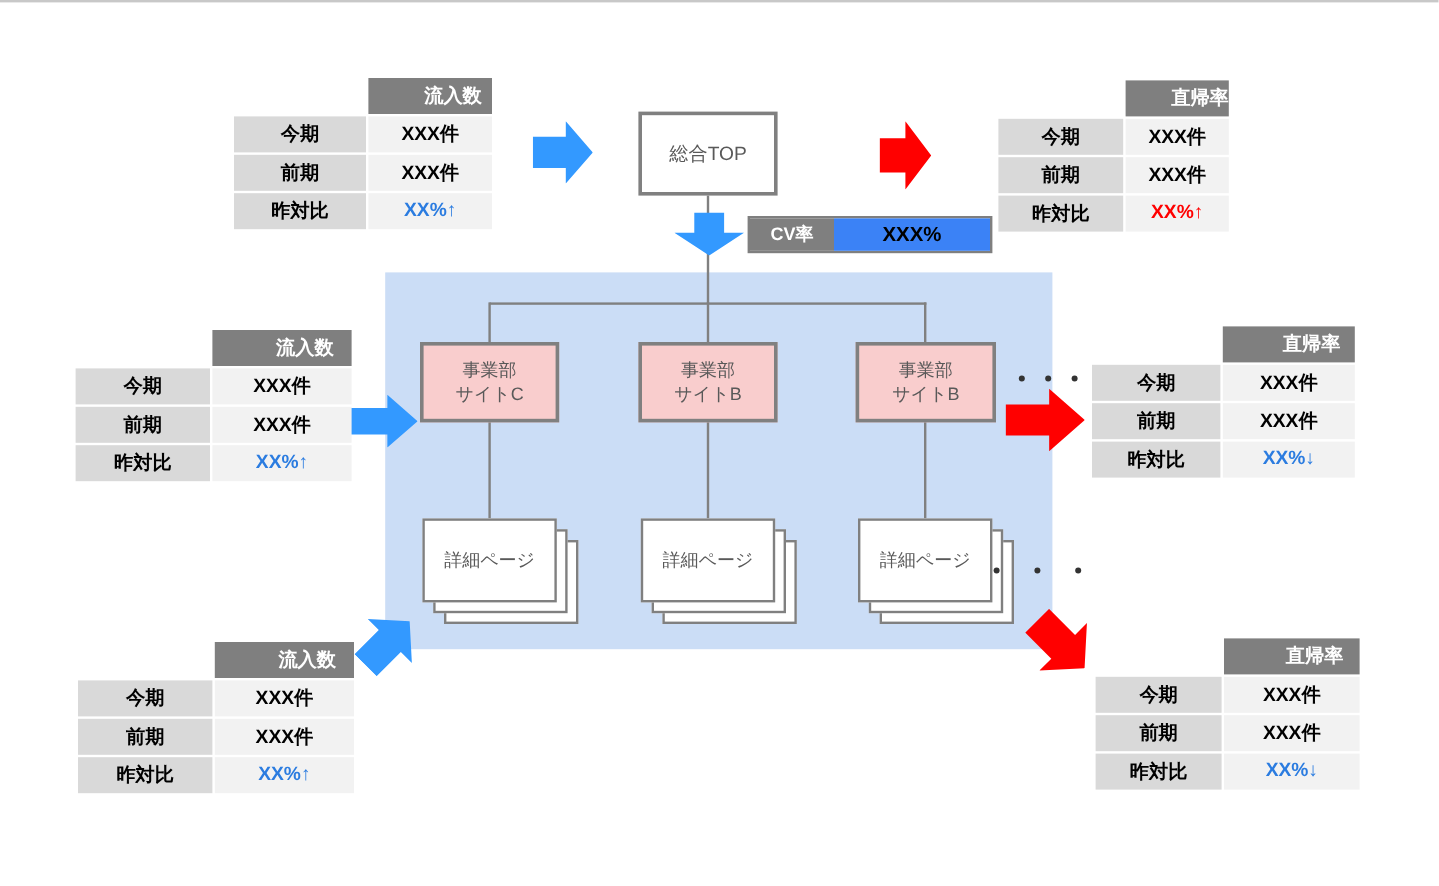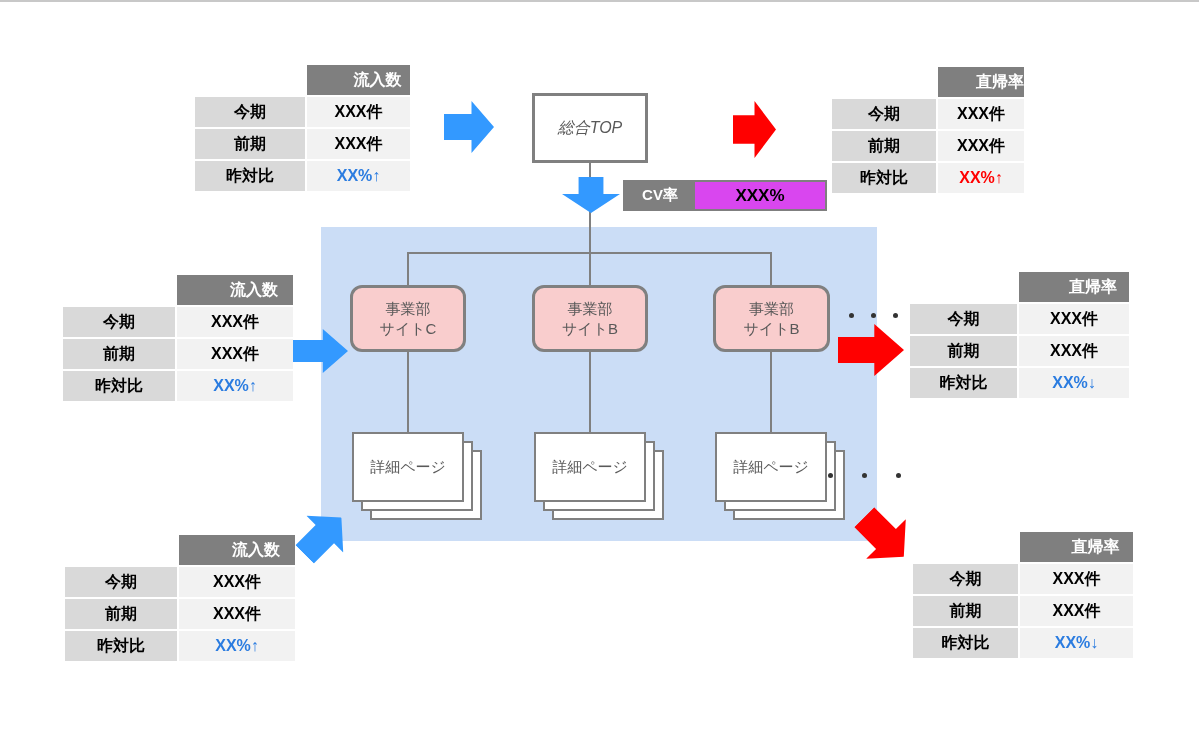--- a/index.html
+++ b/index.html
@@ -23,31 +23,31 @@
 
   .arrow{position:absolute;z-index:3;}
   .arrow svg{display:block;width:100%;height:100%;}
   .arrow-blue polygon{fill:var(--accent-blue);}
   .arrow-red polygon{fill:var(--accent-red);}
   .rot-ne{transform:rotate(-45deg);}
   .rot-se{transform:rotate(45deg);}
 
   .node{position:absolute;box-sizing:border-box;background:#fff;border:3px solid var(--border-gray);
         display:flex;align-items:center;justify-content:center;color:#595959;font-size:16px;z-index:4;text-align:center;}
-  .node.pink{background:var(--node-pink);border-width:3px;flex-direction:column;line-height:1.3;font-size:15px;border-radius:12px;}
+  .node.pink{background:var(--node-pink);border-width:3px;flex-direction:column;line-height:1.3;font-size:15px;}
 
   .page{position:absolute;box-sizing:border-box;width:112px;height:70px;background:#fff;
         border:2.5px solid var(--border-gray);z-index:4;}
   .page.front{display:flex;align-items:center;justify-content:center;color:#595959;font-size:15px;}
 
   .cvbox{position:absolute;left:623px;top:180px;width:204px;height:31px;box-sizing:border-box;
          border:2px solid var(--header-gray);display:flex;z-index:4;}
   .cvbox .cv-label{width:70px;background:var(--header-gray);color:#fff;font-weight:bold;font-size:15px;
          display:flex;align-items:center;justify-content:center;}
-  .cvbox .cv-value{flex:1;background:#d946ef;color:#000;font-weight:bold;font-size:17px;
+  .cvbox .cv-value{flex:1;background:#3b82f6;color:#000;font-weight:bold;font-size:17px;
          display:flex;align-items:center;justify-content:center;}
 
   .mtable{position:absolute;display:grid;grid-template-columns:var(--lw) var(--vw);grid-auto-rows:30px;
           gap:2px;font-weight:bold;font-size:16px;z-index:5;}
   .mtable .hcell{grid-column:2;background:var(--header-gray);color:#fff;
           display:flex;align-items:center;justify-content:center;padding-left:38px;}
   .mtable .lcell{background:#D9D9D9;color:#000;display:flex;align-items:center;justify-content:center;}
   .mtable .vcell{background:#F2F2F2;color:#000;display:flex;align-items:center;justify-content:center;}
   .mtable .change-blue{color:var(--change-blue);}
   .mtable .change-red{color:var(--change-red);}
@@ -104,21 +104,21 @@
     <svg viewBox="0 0 60 52" preserveAspectRatio="none">
         <polygon points="0,13 33,13 33,0 60,26 33,52 33,39 0,39"></polygon>
       </svg>
   </div>
   <div class="arrow arrow-red rot-se" style="left:856px;top:509px;width:56px;height:56px;">
     <svg viewBox="0 0 60 52" preserveAspectRatio="none">
         <polygon points="0,13 33,13 33,0 60,26 33,52 33,39 0,39"></polygon>
       </svg>
   </div>
 
-  <div class="node" style="left:532px;top:93px;width:116px;height:70px;font-style:italic;">
+  <div class="node" style="left:532px;top:93px;width:116px;height:70px;">
     <span>総合TOP</span>
   </div>
 
   <div class="cvbox">
     <div class="cv-label">CV率</div>
     <div class="cv-value">XXX%</div>
   </div>
 
   <div class="node pink" style="left:350px;top:285px;width:116px;height:67px;">
     <span>事業部</span>

